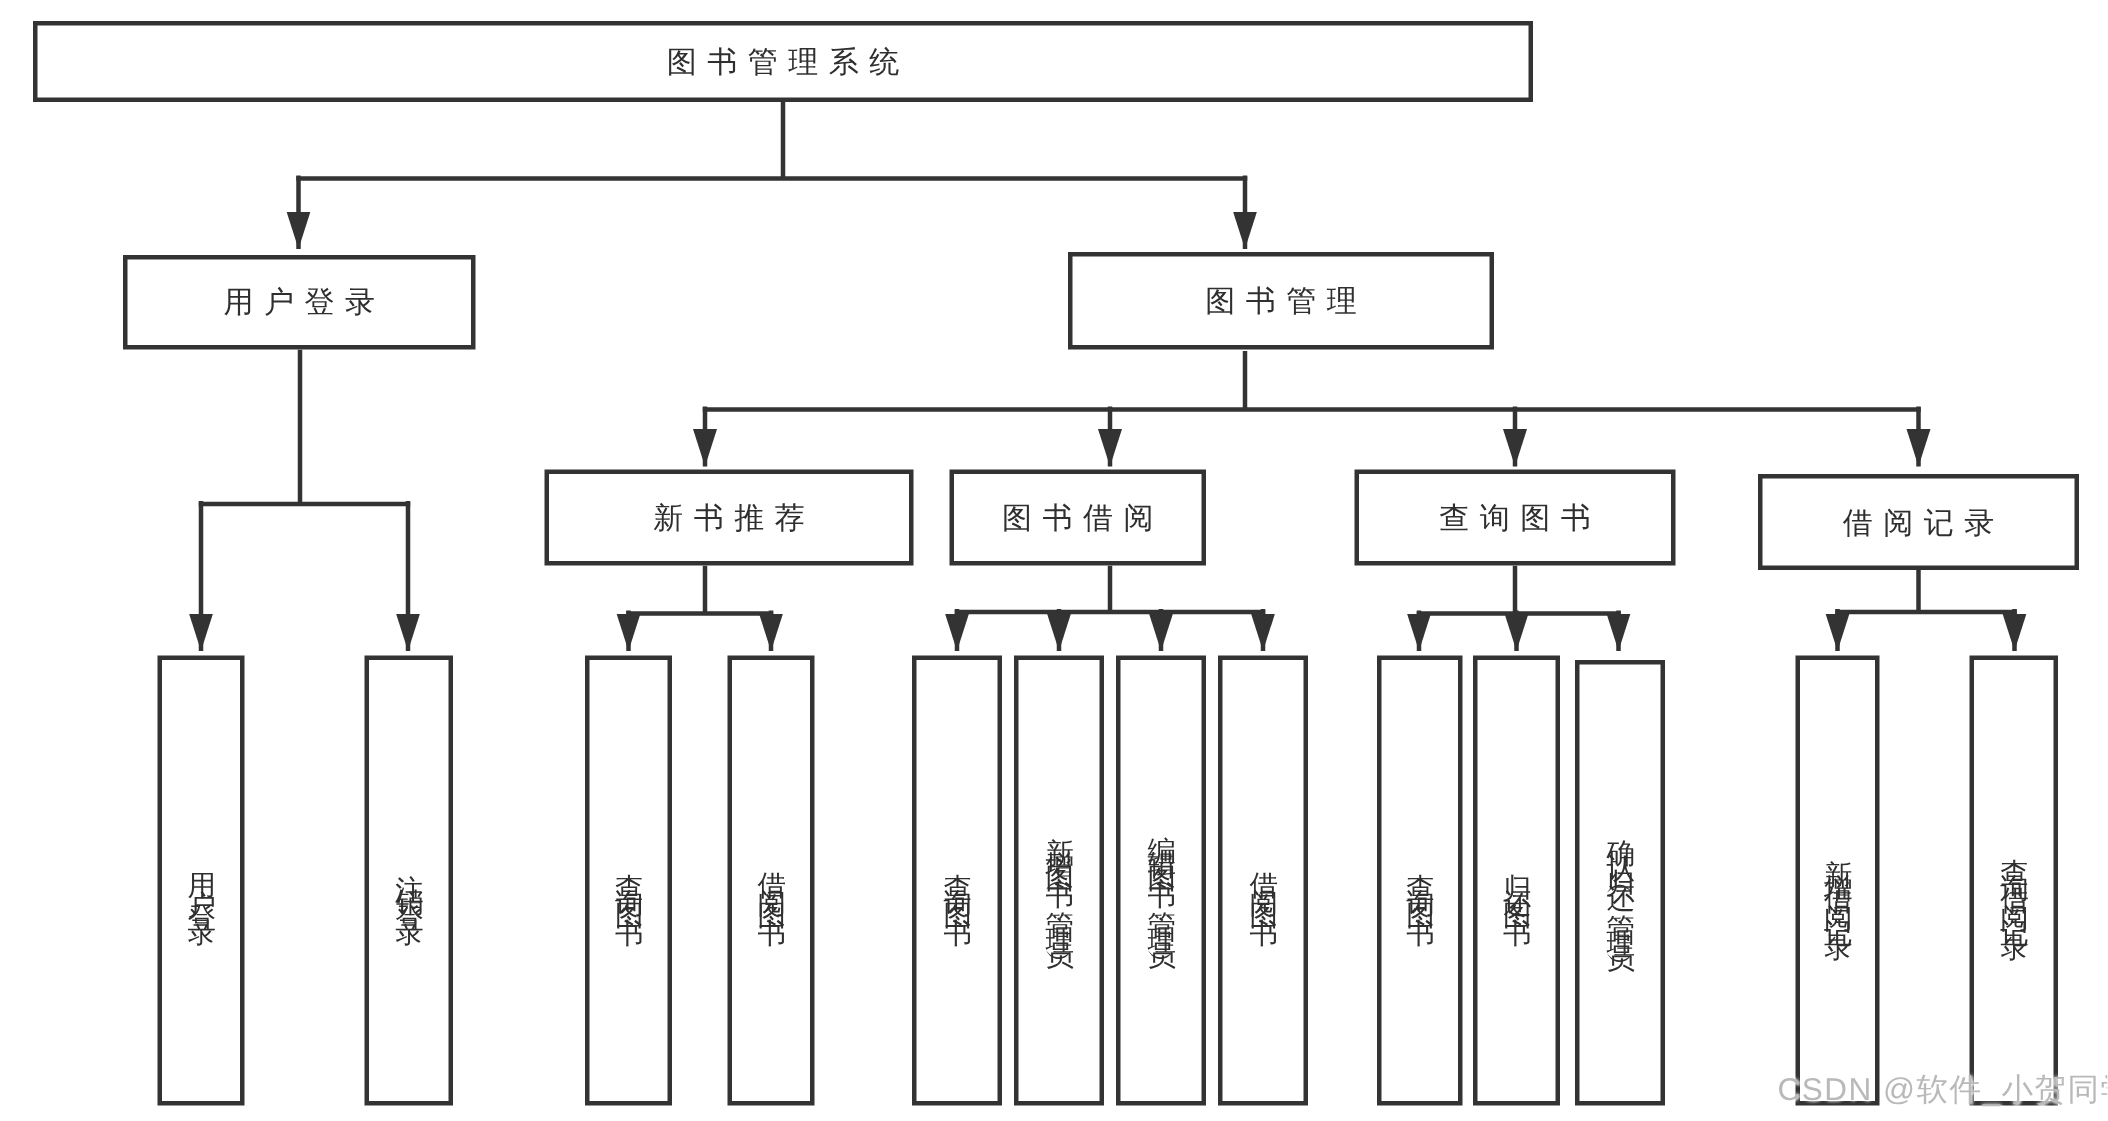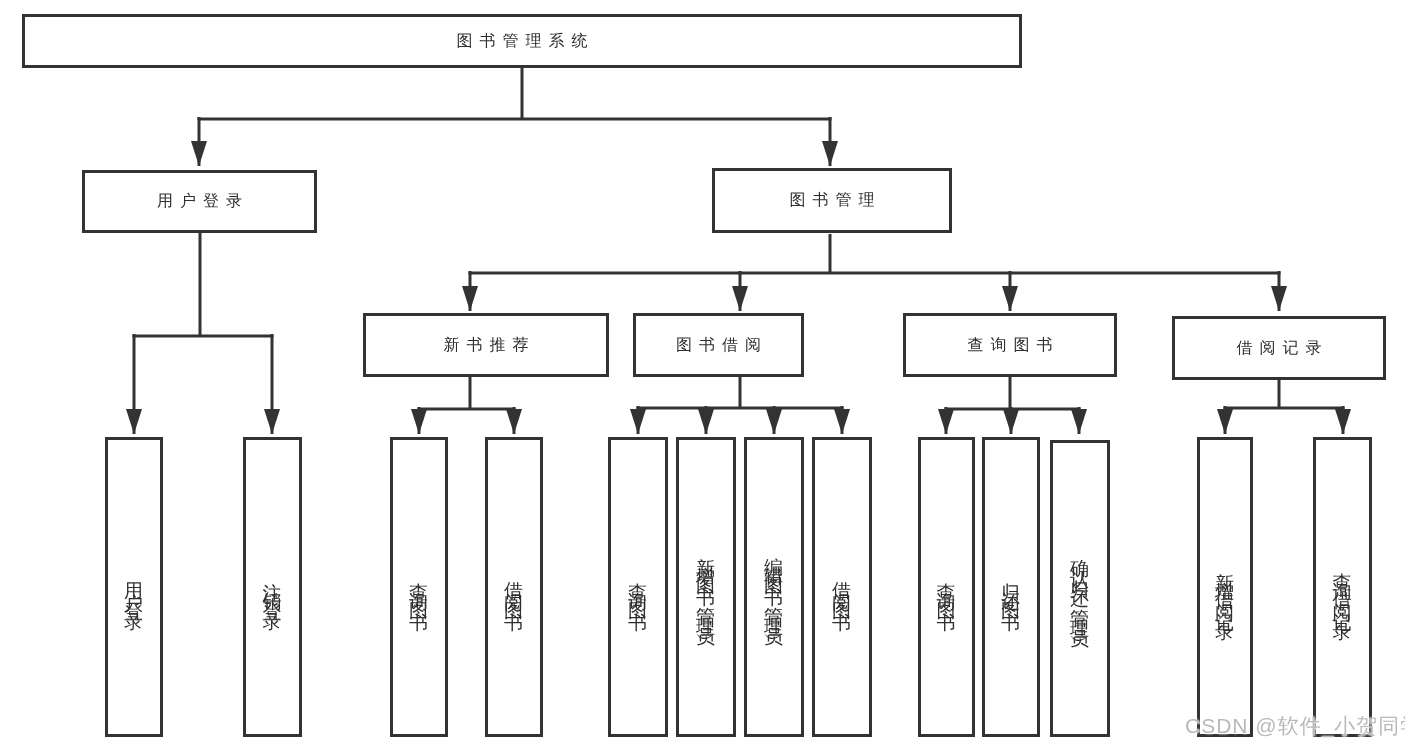--- a/index.html
+++ b/index.html
@@ -16,21 +16,21 @@
     position:absolute;
     box-sizing:border-box;
     border:3px solid #333333;
     background:#ffffff;
     display:flex;
     align-items:center;
     justify-content:center;
     z-index:2;
   }
   .hbox span{
-    font-size:16px;
+    font-size:20px;
     letter-spacing:7px;
     text-indent:7px;
     white-space:nowrap;
   }
   .vbox span{
     writing-mode:vertical-rl;
     text-orientation:mixed;
     font-size:19px;
     line-height:1;
     letter-spacing:10px;
@@ -101,21 +101,21 @@
     </g>
   </svg>
 
   <div class="node hbox" style="left:22px;top:14px;width:1000px;height:54px">
     <span>图书管理系统</span>
   </div>
 
   <div class="node hbox" style="left:82px;top:170px;width:235px;height:63px">
     <span>用户登录</span>
   </div>
-  <div class="node hbox" style="left:712px;top:168px;width:240px;height:65px">
+  <div class="node hbox" style="left:712px;top:168px;width:284px;height:65px">
     <span>图书管理</span>
   </div>
 
   <div class="node hbox" style="left:363px;top:313px;width:246px;height:64px">
     <span>新书推荐</span>
   </div>
   <div class="node hbox" style="left:633px;top:313px;width:171px;height:64px">
     <span>图书借阅</span>
   </div>
   <div class="node hbox" style="left:903px;top:313px;width:214px;height:64px">

